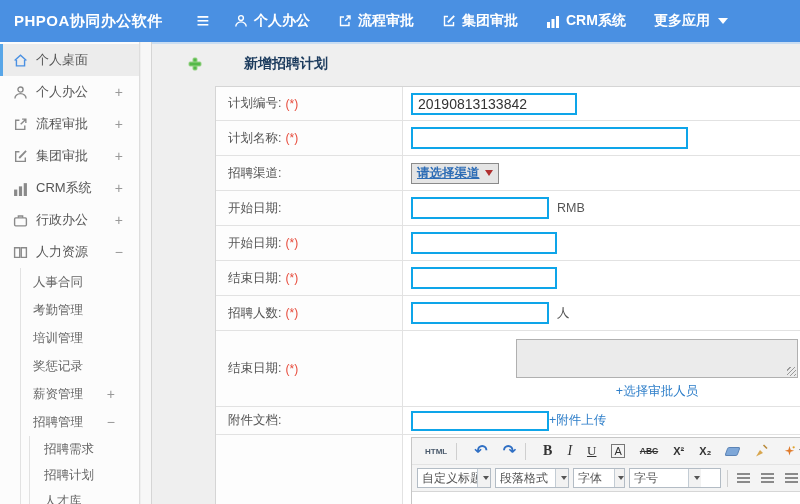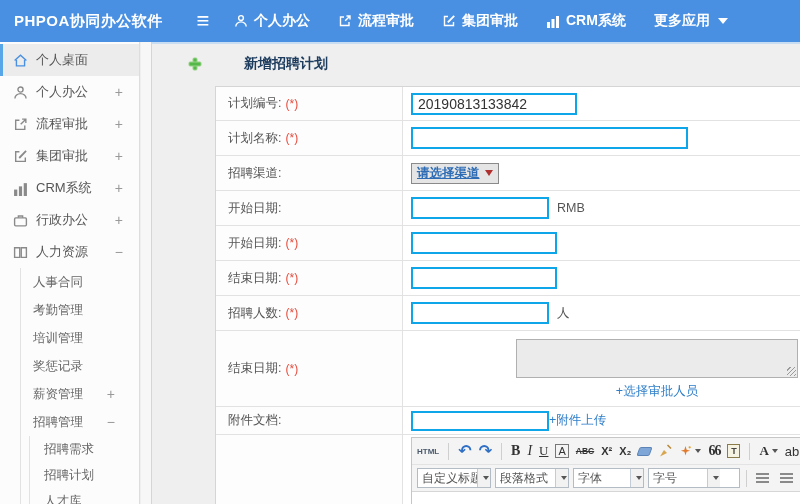--- a/index.html
+++ b/index.html
@@ -68,21 +68,21 @@
   .edrow { display:flex; border-bottom:none; height:160px; align-items:flex-start; }
   .edrow .lab { align-items:flex-start; padding-top:10px; height:160px; }
   .edcell { flex:1; padding:2px 0 0 8px; }
   .editor { width:600px; border:1px solid #c6c6c6; background:#f4f4f4; }
   .tbrow { height:27px; display:flex; align-items:center; padding:0 5px; white-space:nowrap; }
   .tbrow1 { border-bottom:1px solid #e3e3e3; gap:7px; }
   .tbrow2 { gap:4px; border-bottom:1px solid #d6d6d6; }
   .edbody { height:90px; background:#fff; }
   .vsep { width:1px; height:17px; background:#cfcfcf; margin:0 2px; flex:0 0 auto; }
   .tbtn { display:inline-flex; align-items:center; justify-content:center; cursor:pointer;
-    color:#333; flex:0 0 auto; }
+    color:#333; flex:0 0 auto;margin-left:8px; }
   .t-html { font-size:8px; font-weight:bold; color:#49596b; letter-spacing:0; }
   .t-undo,.t-redo { font-size:16px; color:#2f6fc4; font-weight:bold; line-height:1; }
   .t-b { font-family:"Liberation Serif",serif; font-weight:bold; font-size:14px; }
   .t-i { font-family:"Liberation Serif",serif; font-style:italic; font-size:14px; }
   .t-u { font-family:"Liberation Serif",serif; font-size:13px; text-decoration:underline; }
   .t-abox { font-size:11px; border:1px solid #777; padding:0 2px; line-height:12px; }
   .t-strike { font-size:8.5px; font-weight:bold; text-decoration:line-through; }
   .t-sup,.t-sub { font-size:11px; font-weight:bold; }
   .t-eraser { width:13px; height:9px; background:#7ea7d8; border:1px solid #5b83b5;
     border-radius:2px; transform:skewX(-20deg); }
@@ -426,21 +426,21 @@
               <span class="cbtn">
                   <span class="dcaret"></span>
                 </span>
             </div>
             <div class="combo" style="width:74px">
               <span class="ctxt" style="width:60px">段落格式</span>
               <span class="cbtn">
                   <span class="dcaret"></span>
                 </span>
             </div>
-            <div class="combo" style="width:71px">
+            <div class="combo" style="width:52px">
               <span class="ctxt" style="width:58px">字体</span>
               <span class="cbtn">
                   <span class="dcaret"></span>
                 </span>
             </div>
             <div class="combo" style="width:92px">
               <span class="ctxt" style="width:58px">字号</span>
               <span class="cbtn">
                   <span class="dcaret"></span>
                 </span>

